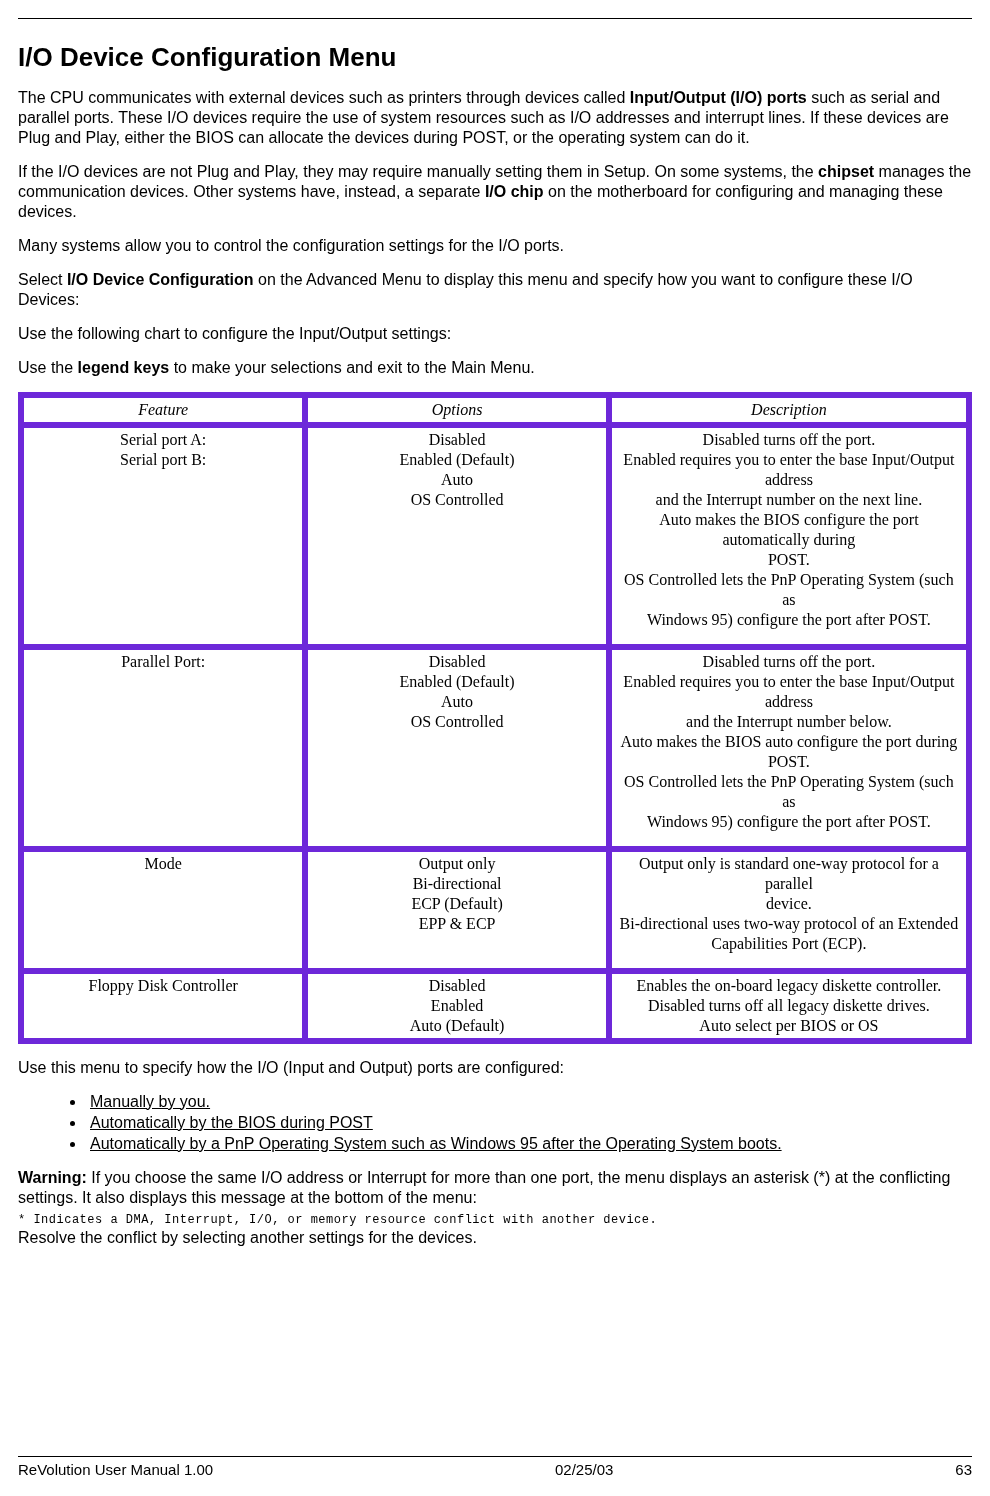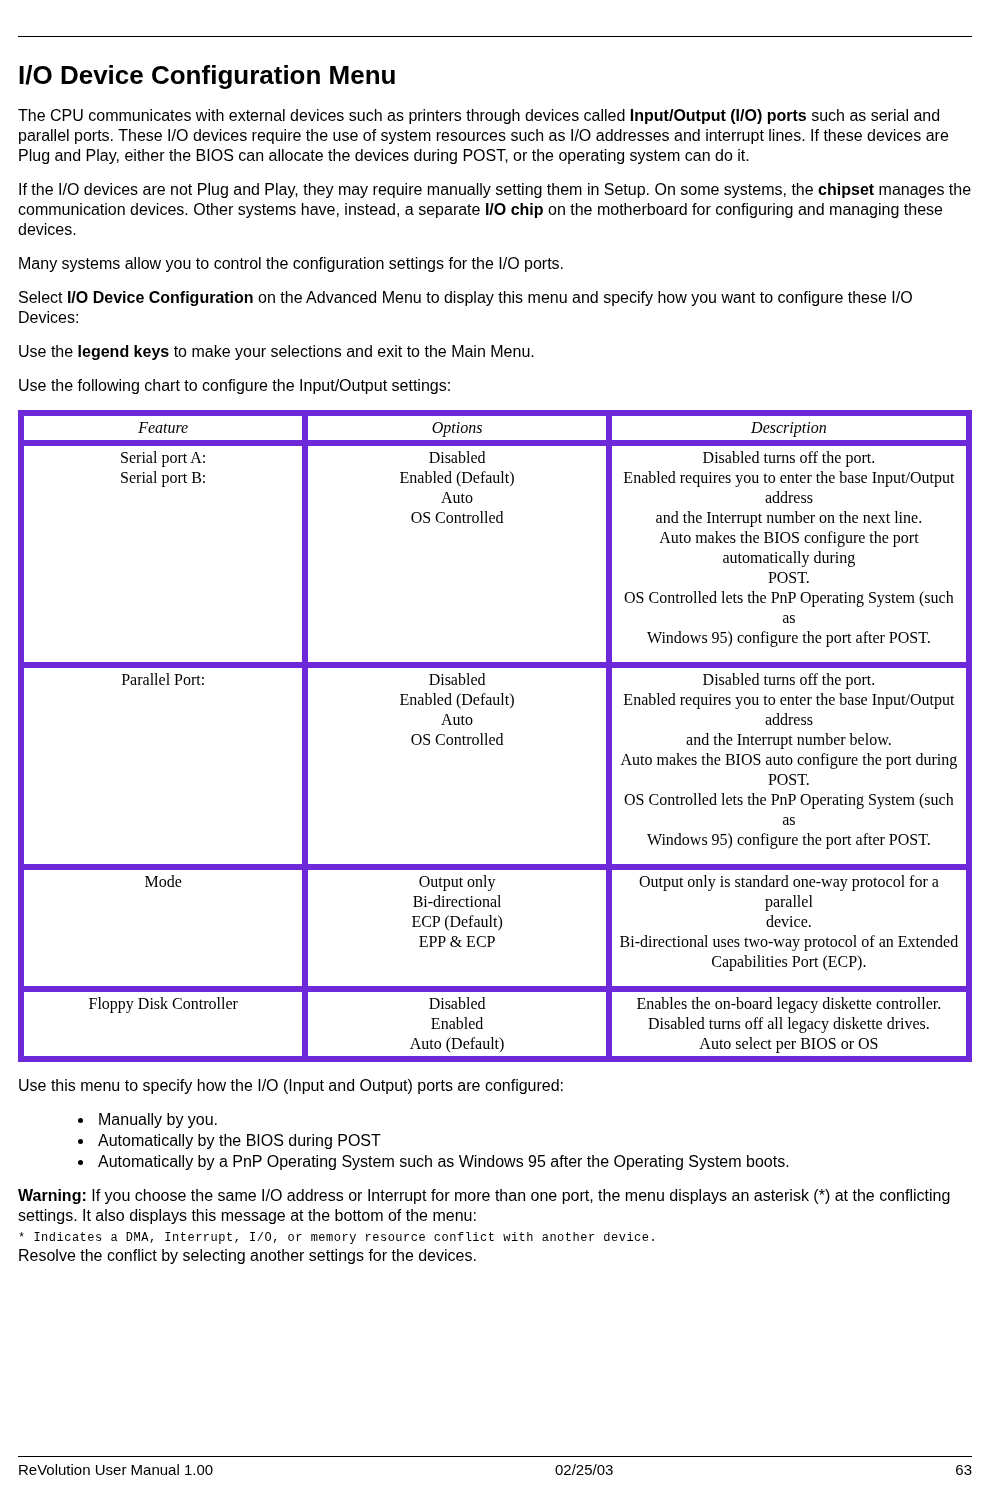--- a/index.html
+++ b/index.html
@@ -8,21 +8,21 @@
     line-height: 1.25;
     color: #000;
     margin: 0;
     padding: 0;
     background: #fff;
   }
   .page {
     width: 990px;
     min-height: 1496px;
     box-sizing: border-box;
-    padding: 36px 18px 0 18px;
+    padding: 18px 18px 0 18px;
     position: relative;
   }
   .top-rule {
     border-top: 1px solid #000;
     margin-bottom: 22px;
   }
   h1.page-title {
     font-size: 26px;
     font-weight: bold;
     margin: 0 0 14px 0;
@@ -54,21 +54,22 @@
   .col-options { width: 32%; }
   .col-desc { width: 38%; }
   .after-table { margin-top: 14px; }
   ul.bullets {
     margin: 2px 0 14px 0;
     padding-left: 60px;
   }
   ul.bullets li {
     list-style: disc;
     padding-left: 4px;
-    margin: 1px 16px;
+    margin: 1px 8px;
+    text-decoration: underline;
   }
   .mono {
     font-family: "Courier New", Courier, monospace;
     font-size: 12px;
     letter-spacing: 0.5px;
   }
   .footer {
     position: absolute;
     left: 18px;
     right: 18px;
@@ -101,25 +102,25 @@
   <p>
     <span>If the I/O devices are not Plug and Play, they may require manually setting them in Setup. On some systems, the </span><span class="bold">chipset</span><span> manages the communication devices. Other systems have, instead, a separate </span><span class="bold">I/O chip</span><span> on the motherboard for configuring and managing these devices.</span>
   </p>
 
   <p>Many systems allow you to control the configuration settings for the I/O ports.</p>
 
   <p>
     <span>Select </span><span class="bold">I/O Device Configuration</span><span> on the Advanced Menu to display this menu and specify how you want to configure these I/O Devices:</span>
   </p>
 
+  <p>Use the following chart to configure the Input/Output settings:</p>
+
   <p>
     <span>Use the </span><span class="bold">legend keys</span><span> to make your selections and exit to the Main Menu.</span>
   </p>
-
-  <p>Use the following chart to configure the Input/Output settings:</p>
 
   <table class="config">
     <colgroup>
       <col class="col-feature">
         <col class="col-options">
         <col class="col-desc">
     </colgroup>
     <thead>
       <tr>
         <th>Feature</th>

